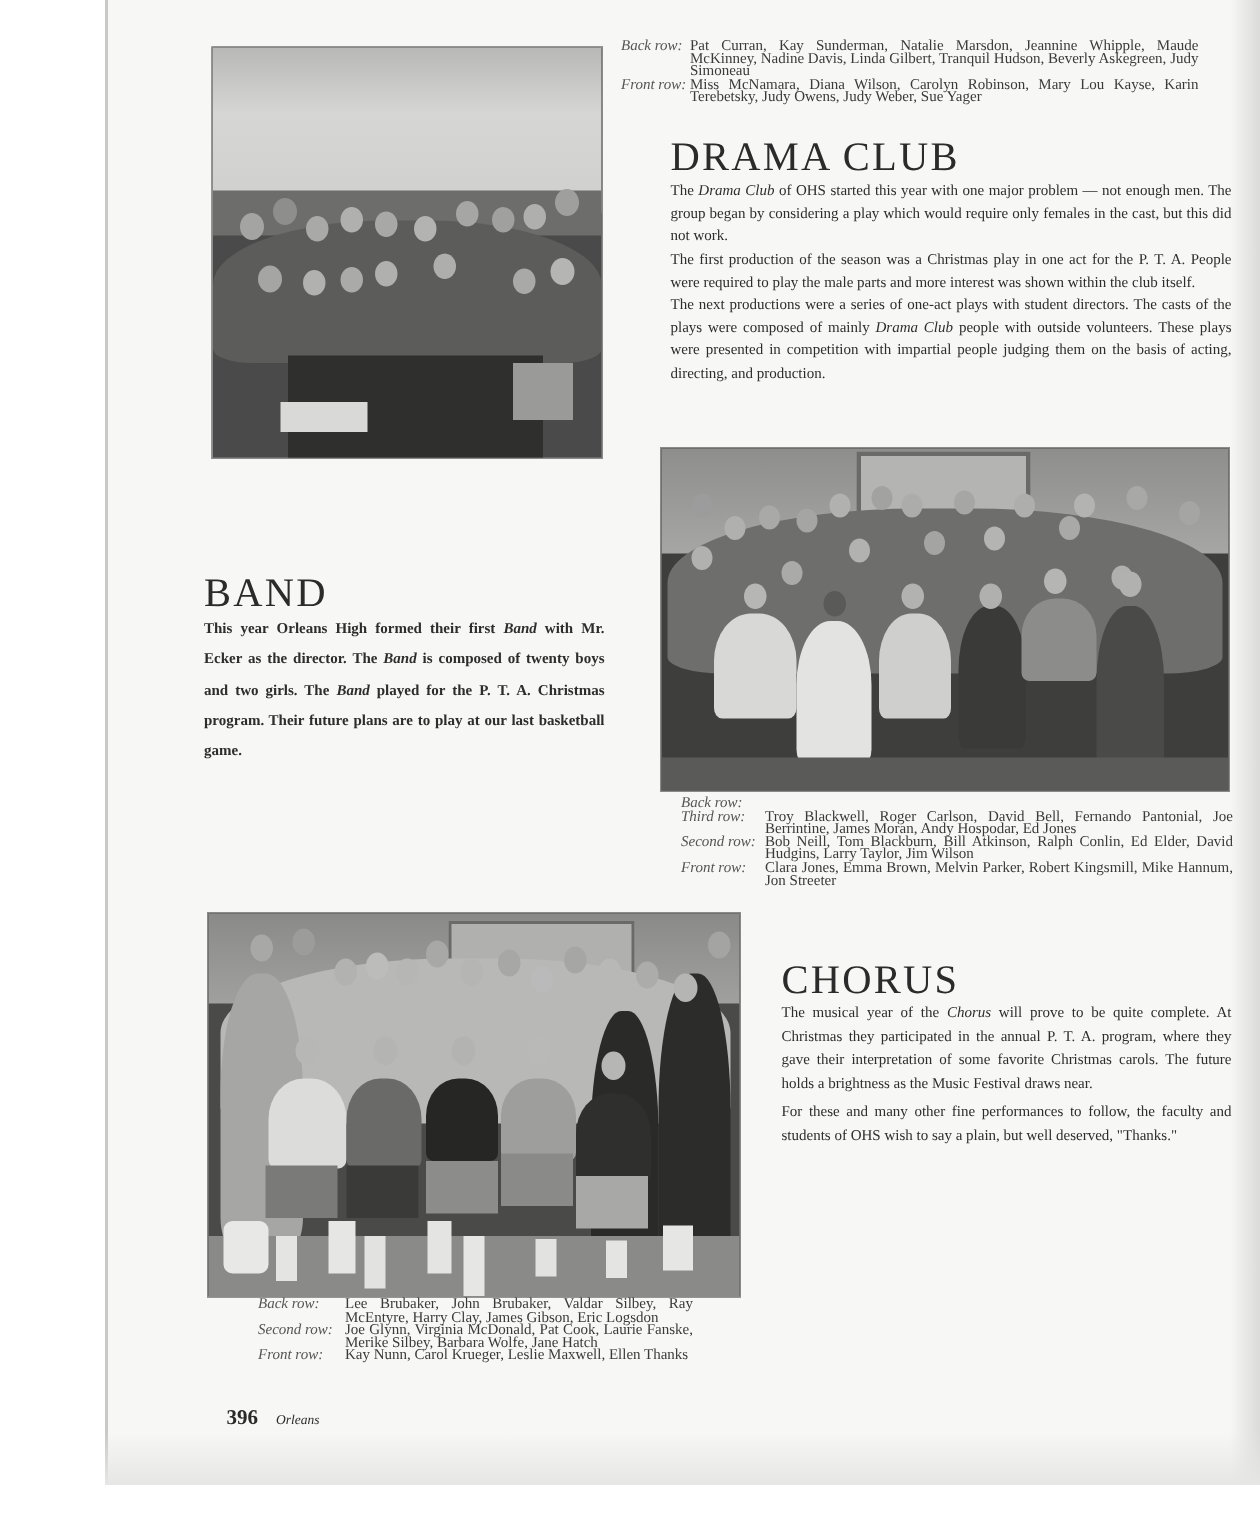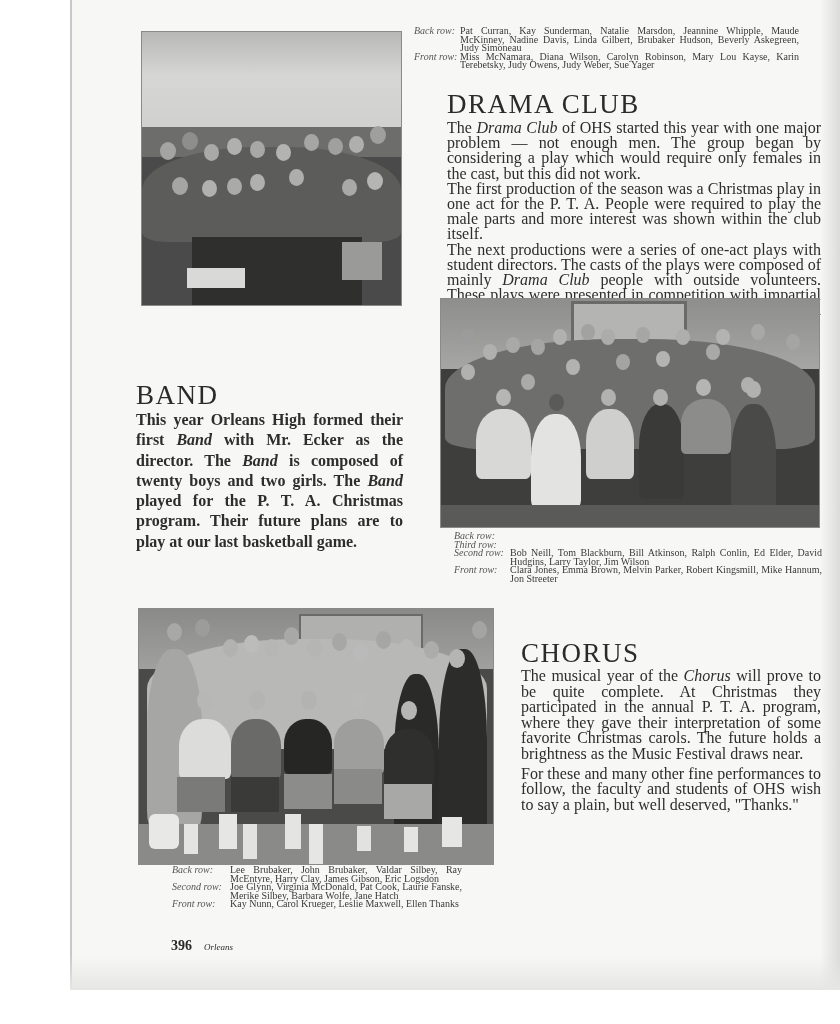--- a/index.html
+++ b/index.html
@@ -42,27 +42,27 @@
 
     .heading {
       position: absolute;
       font-family: "Liberation Serif", serif;
       font-weight: normal; letter-spacing: 1.5px;
       font-size: 27px; line-height: 28px; color: #2b2b2b; margin: 0;
     }
     .body-text {
       position: absolute;
       font-family: "Liberation Serif", serif;
-      font-size: 16px; color: #2d2d2d; text-align: justify;
+      font-size: 10px; color: #2d2d2d; text-align: justify;
     }
     .body-text p { margin: 0; }
     .body-text em { font-style: italic; }
 
     .folio {
-      position: absolute; left: 171px; top: 936px;
+      position: absolute; left: 151px; top: 936px;
       font-family: "Liberation Serif", serif; color: #2a2a2a;
     }
     .folio .num { font-size: 14px; font-weight: bold; }
     .folio .name { font-size: 9px; font-style: italic; margin-left: 8px; }
   </style>
 </head>
 <body>
 
 <div class="page">
   <div class="page-shade-right"></div>
@@ -91,21 +91,21 @@
   <div class="head" style="left:200px;top:147px;width:15px;height:17px;background:#a9a9a7;"></div>
   <div class="head" style="left:225px;top:140px;width:16px;height:18px;background:#b5b5b3;"></div>
   <div style="position:absolute; left:50px; top:205px; width:170px; height:70px; background:#2f2f2d;"></div>
   <div style="position:absolute; left:45px; top:236px; width:58px; height:20px; background:#d9d9d7;"></div>
   <div style="position:absolute; left:200px; top:210px; width:40px; height:38px; background:#9a9a98;"></div>
 </div>
 
 <div class="caption" style="left:414px; top:27px; width:385px;">
   <div class="row">
     <span class="lbl" style="width:46px;">Back row:</span>
-    <span class="names">Pat Curran, Kay Sunderman, Natalie Marsdon, Jeannine Whipple, Maude McKinney, Nadine Davis, Linda Gilbert, Brubaker Hudson, Beverly Askegreen, Judy Simoneau</span>
+    <span class="names">Pat Curran, Kay Sunderman, Natalie Marsdon, Jeannine Whipple, Maude McKinney, Nadine Davis, Linda Gilbert, Tranquil Hudson, Beverly Askegreen, Judy Simoneau</span>
   </div>
   <div class="row">
     <span class="lbl" style="width:46px;">Front row:</span>
     <span class="names">Miss McNamara, Diana Wilson, Carolyn Robinson, Mary Lou Kayse, Karin Terebetsky, Judy Owens, Judy Weber, Sue Yager</span>
   </div>
 </div>
 
 <h2 class="heading" style="left:447px; top:90px;">DRAMA CLUB</h2>
 <div class="body-text" style="left:447px; top:120px; width:374px; line-height:15.2px;">
   <p><span>The </span><em>Drama Club</em><span> of OHS started this year with one major problem — not enough men. The group began by considering a play which would require only females in the cast, but this did not work.</span></p>
@@ -155,20 +155,21 @@
 <div class="body-text" style="left:136px; top:410px; width:267px; line-height:20.3px;font-weight:bold;">
   <p><span>This year Orleans High formed their first </span><em>Band</em><span> with Mr. Ecker as the director. The </span><em>Band</em><span> is composed of twenty boys and two girls. The </span><em>Band</em><span> played for the P. T. A. Christmas program. Their future plans are to play at our last basketball game.</span></p>
 </div>
 
 <div class="caption" style="left:454px; top:532px; width:368px;">
   <div class="row">
     <span class="lbl" style="width:56px;">Back row:</span>
   </div>
   <div class="row">
     <span class="lbl" style="width:56px;">Third row:</span>
+    <span class="names">Troy Blackwell, Roger Carlson, David Bell, Fernando Pantonial, Joe Berrintine, James Moran, Andy Hospodar, Ed Jones</span>
   </div>
   <div class="row">
     <span class="lbl" style="width:56px;">Second row:</span>
     <span class="names">Bob Neill, Tom Blackburn, Bill Atkinson, Ralph Conlin, Ed Elder, David Hudgins, Larry Taylor, Jim Wilson</span>
   </div>
   <div class="row">
     <span class="lbl" style="width:56px;">Front row:</span>
     <span class="names">Clara Jones, Emma Brown, Melvin Parker, Robert Kingsmill, Mike Hannum, Jon Streeter</span>
   </div>
 </div>

